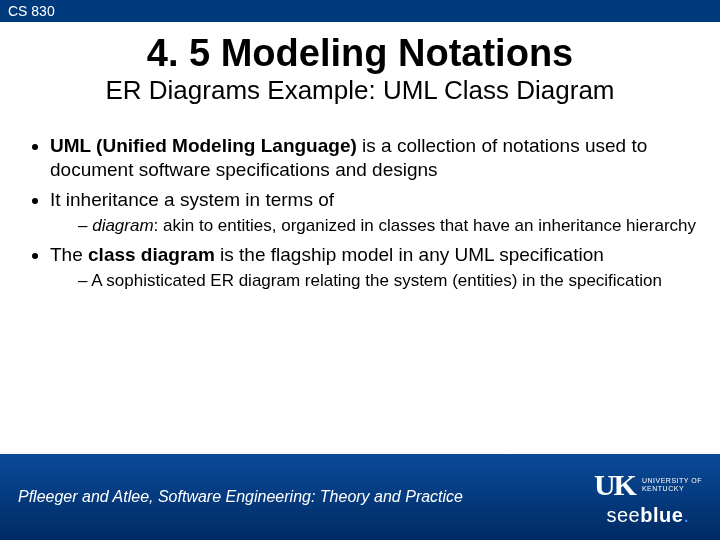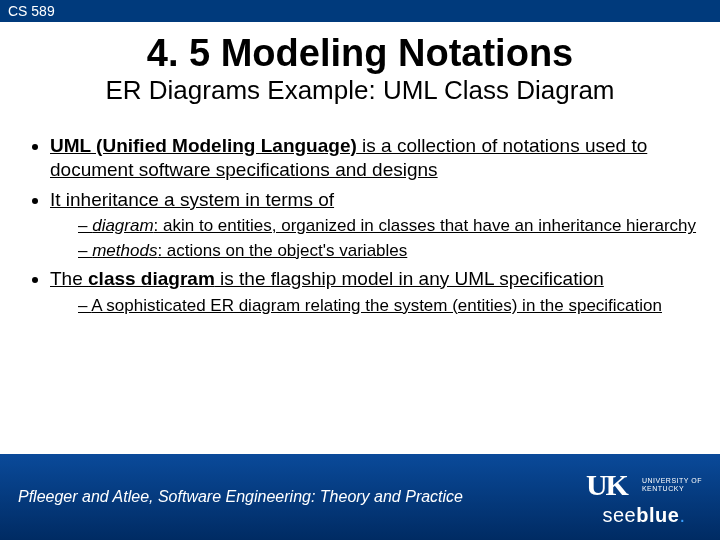--- a/index.html
+++ b/index.html
@@ -2,58 +2,57 @@
 <html><head>
 <meta charset="utf-8">
 <style>
   * { margin: 0; padding: 0; box-sizing: border-box; }
   html, body { width: 720px; height: 540px; font-family: Arial, Helvetica, sans-serif; background: #fff; overflow: hidden; }
   .slide { width: 720px; height: 540px; position: relative; display: flex; flex-direction: column; }
   .topbar { background: #003a7c; color: #fff; font-size: 14px; padding: 3px 8px; width: 100%; }
   .title { font-size: 38px; text-align: center; margin-top: 10px; font-weight: 700; }
   .subtitle { font-size: 26px; text-align: center; margin-top: 0; font-weight: 400; }
   .body { flex: 1; padding: 28px 20px 0 20px; font-size: 19px; line-height: 1.25; }
-  ul.top { list-style: disc; padding-left: 30px; text-decoration: underline; }
+  ul.top { list-style: disc; padding-left: 30px; }
   ul.top > li { margin-bottom: 6px; }
   ul.sub { list-style: none; padding-left: 28px; margin-top: 4px; margin-bottom: 6px; font-size: 17px; }
   ul.sub > li::before { content: "– "; }
   ul.sub > li { margin-bottom: 3px; }
   .footer { background: linear-gradient(#0a4a9a, #002b63); color: #fff; height: 86px; display: flex; align-items: center; justify-content: space-between; padding: 8px 18px; }
   .footer-text { font-style: italic; font-size: 16px; }
   .logo-block { display: flex; flex-direction: column; align-items: center; }
-  .uk-logo { display: flex; align-items: center; gap: 15px; }
+  .uk-logo { display: flex; align-items: center; gap: 7px; }
   .uk-mark { font-family: Georgia, 'Times New Roman', serif; font-weight: bold; font-size: 30px; letter-spacing: -2px; }
   .uk-text { font-size: 7px; line-height: 1.1; letter-spacing: 0.5px; }
   .seeblue { font-size: 20px; letter-spacing: 0.5px; margin-top: 2px; }
   .seeblue .dot { color: #3aa0ff; }
   b { font-weight: bold; }
   i { font-style: italic; }
 </style>
 </head>
 <body>
 
 <div class="slide">
 
   <div class="topbar">
-    <span>CS 589</span>
+    <span>CS 830</span>
   </div>
 
   <h1 class="title">4. 5 Modeling Notations</h1>
   <h2 class="subtitle">ER Diagrams Example: UML Class Diagram</h2>
 
   <div class="body">
     <ul class="top">
       <li>
         <b>UML (Unified Modeling Language)</b><span> is a collection of notations used to document software specifications and designs</span>
       </li>
       <li>
         <span>It inheritance a system in terms of</span>
         <ul class="sub">
           <li><i>diagram</i><span>: akin to entities, organized in classes that have an inheritance hierarchy</span></li>
-          <li><i>methods</i><span>: actions on the object's variables</span></li>
         </ul>
       </li>
       <li>
         <span>The </span><b>class diagram</b><span> is the flagship model in any UML specification</span>
         <ul class="sub">
           <li><span>A sophisticated ER diagram relating the system (entities) in the specification</span></li>
         </ul>
       </li>
     </ul>
   </div>

